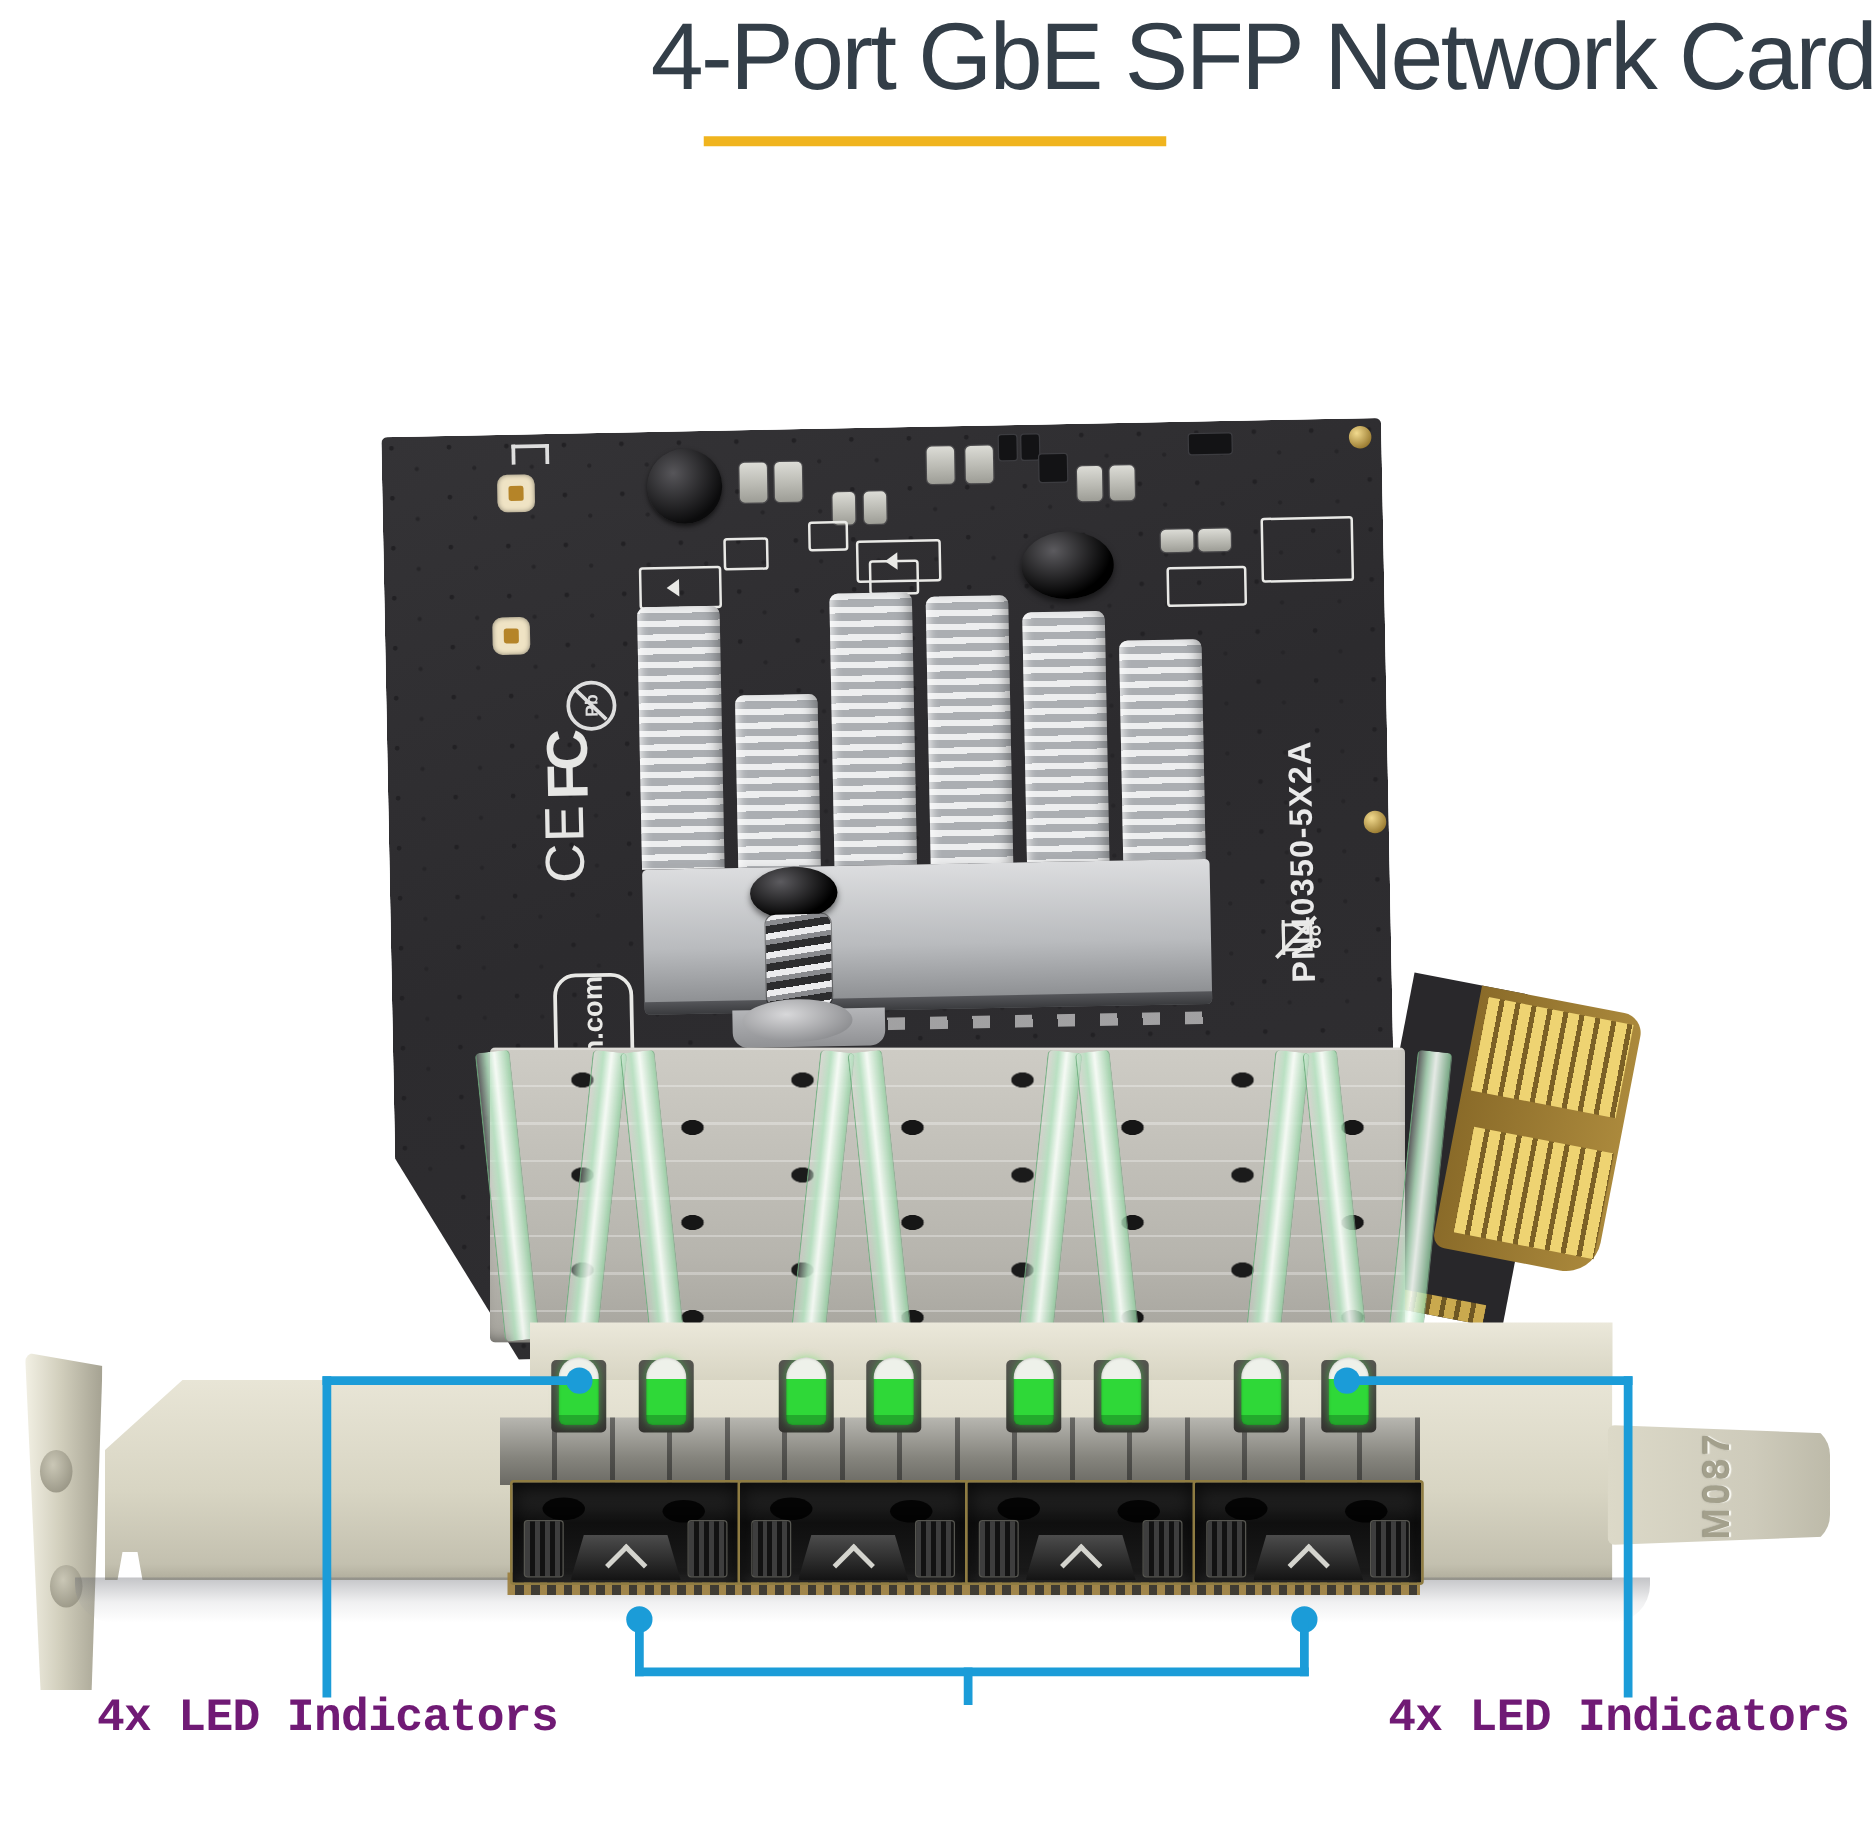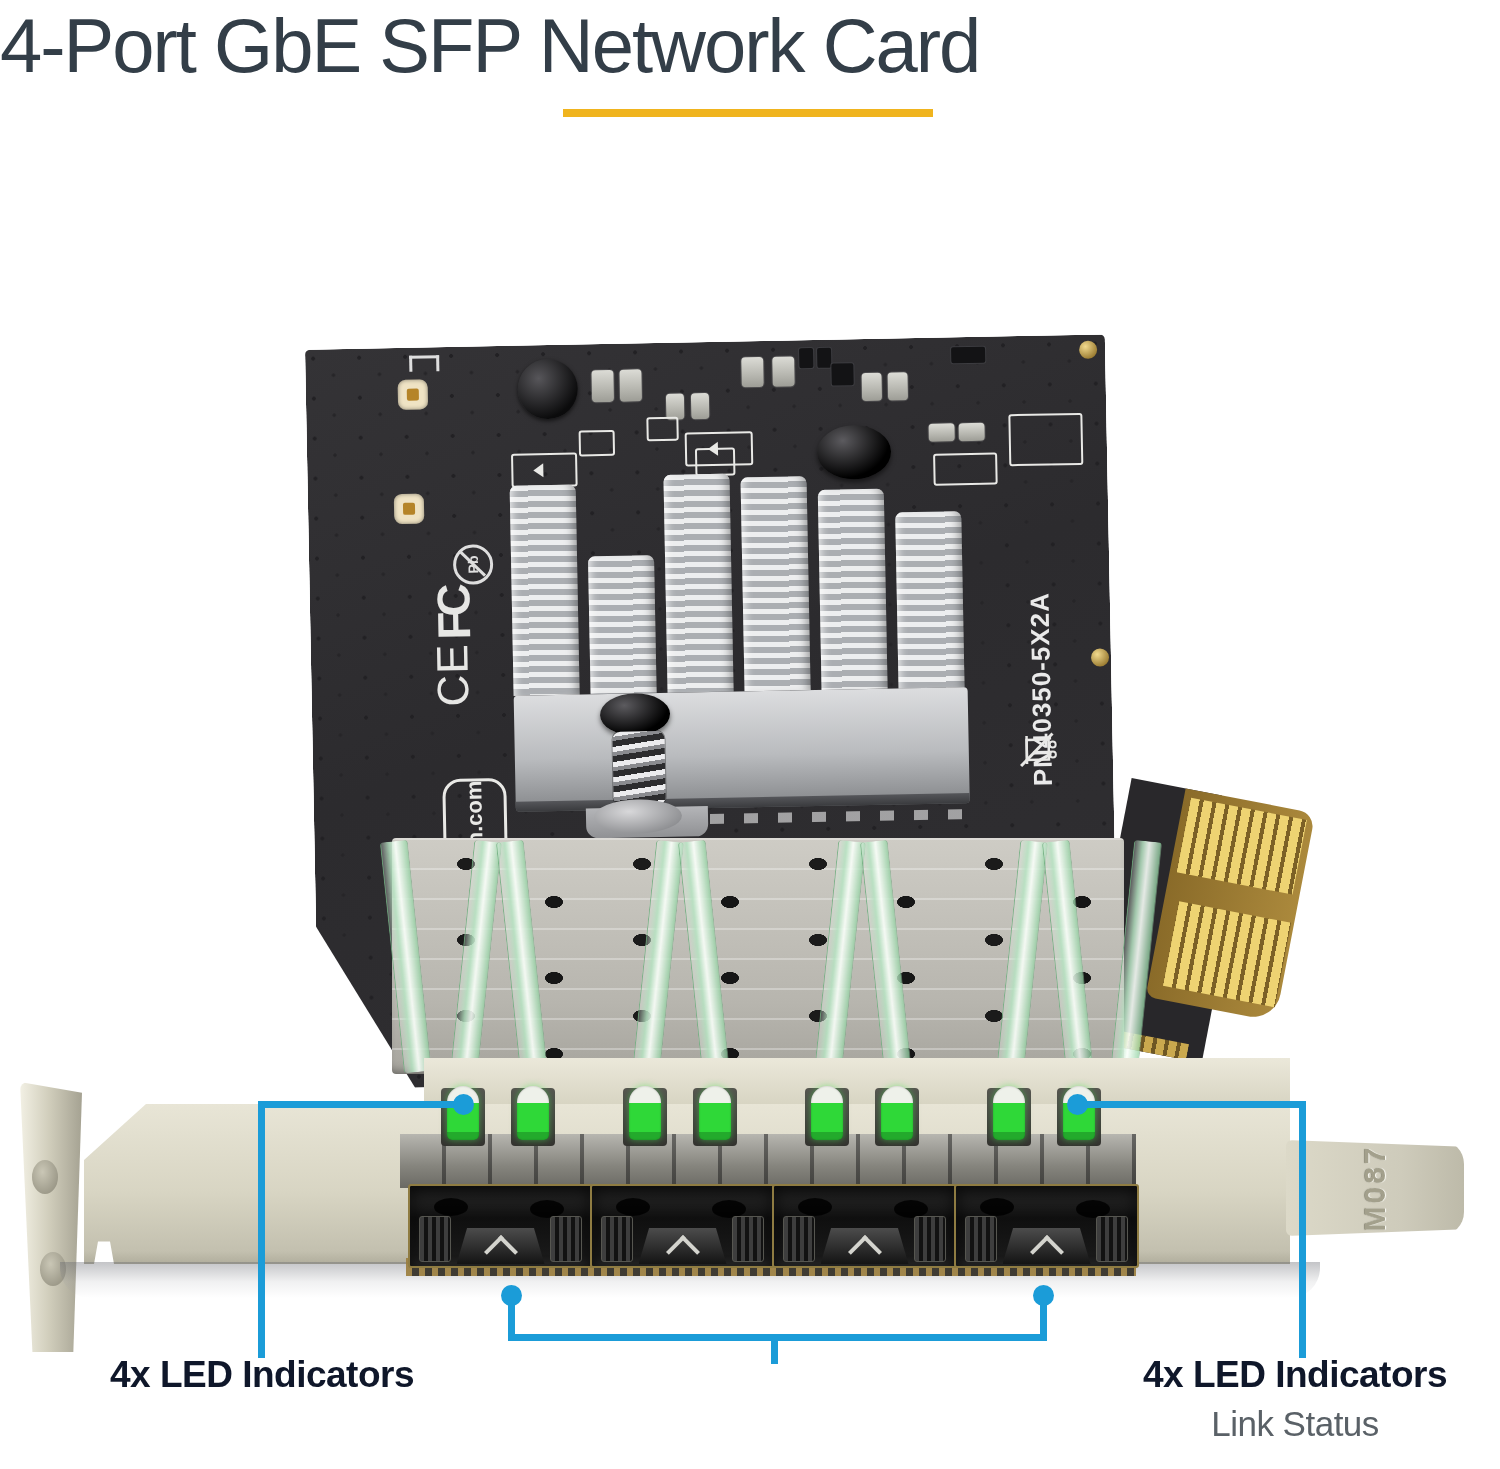--- a/index.html
+++ b/index.html
@@ -1,21 +1,21 @@
 <!DOCTYPE html>
 <html style="--accent: #1b9cd8; --underline: #f0b41e; --led: #2fd838; --title: #333e48;"><head>
 <meta charset="utf-8">
 <style>
   html,body{margin:0;padding:0;background:#fff;}
   .stage{position:relative;width:1500px;height:1469px;background:#fff;overflow:hidden;
          font-family:"Liberation Sans", sans-serif;}
   .abs{position:absolute;}
 
   
-  .page-title{position:absolute;top:2px;left:0;width:100%;text-align:left;
+  .page-title{position:absolute;top:2px;left:0;width:100%;text-align:right;
     font-size:76px;font-weight:300;letter-spacing:-2px;color:var(--title,#333e48);}
   .title-underline{position:absolute;left:563px;top:109px;width:370px;height:8px;
     background:var(--underline,#f0b41e);}
 
   
   .pcb-group{position:absolute;left:0;top:0;width:1500px;height:1469px;
     transform:rotate(-1.1deg);transform-origin:712px 712px;}
   .pcb{position:absolute;left:312px;top:342px;width:800px;height:740px;
     background-color:#2e2d30;
     background-image:
@@ -165,21 +165,21 @@
   .led-slot{position:absolute;top:1088px;width:44px;height:58px;border-radius:4px;
     background:linear-gradient(180deg,#565550 0%,#343330 100%);}
   .led{position:absolute;top:1086px;width:32px;height:54px;border-radius:16px 16px 5px 5px;
     background:linear-gradient(180deg,#eef1ea 0 17px,var(--led,#2fd838) 17px 46px,#23aa2c 46px);
     box-shadow:0 0 7px rgba(70,225,80,.55), inset 0 0 2px rgba(0,0,0,.25);}
 
   
   .co-line{position:absolute;background:var(--accent,#1b9cd8);}
   .co-dot{position:absolute;width:21px;height:21px;border-radius:50%;background:var(--accent,#1b9cd8);}
   .callout-label{position:absolute;transform:translateX(-50%);text-align:center;white-space:nowrap;}
-  .callout-title{font-size:37px;font-weight:700;color:#0f172a;letter-spacing:-.5px;}
+  .callout-title{font-size:37px;font-weight:700;color:#701a75;letter-spacing:-.5px;font-family:Liberation Mono, monospace;}
   .callout-sub{font-size:35px;font-weight:400;color:#5a6167;margin-top:8px;letter-spacing:-.5px;}
 </style>
 </head>
 <body>
 
 <div class="stage" id="stage">
 
   <div class="page-title">4-Port GbE SFP Network Card</div>
   <div class="title-underline"></div>
 
@@ -349,15 +349,14 @@
   <div class="co-line" style="left:508px;top:1296px;width:7px;height:45px;"></div>
   <div class="co-line" style="left:1040px;top:1296px;width:7px;height:45px;"></div>
   <div class="co-line" style="left:508px;top:1334px;width:539px;height:7px;"></div>
   <div class="co-line" style="left:771px;top:1334px;width:7px;height:30px;"></div>
 
   <div class="callout-label" style="left:262px;top:1354px;">
     <div class="callout-title">4x LED Indicators</div>
   </div>
   <div class="callout-label" style="left:1295px;top:1354px;">
     <div class="callout-title">4x LED Indicators</div>
-    <div class="callout-sub">Link Status</div>
   </div>
 </div>
 
 </body></html>

